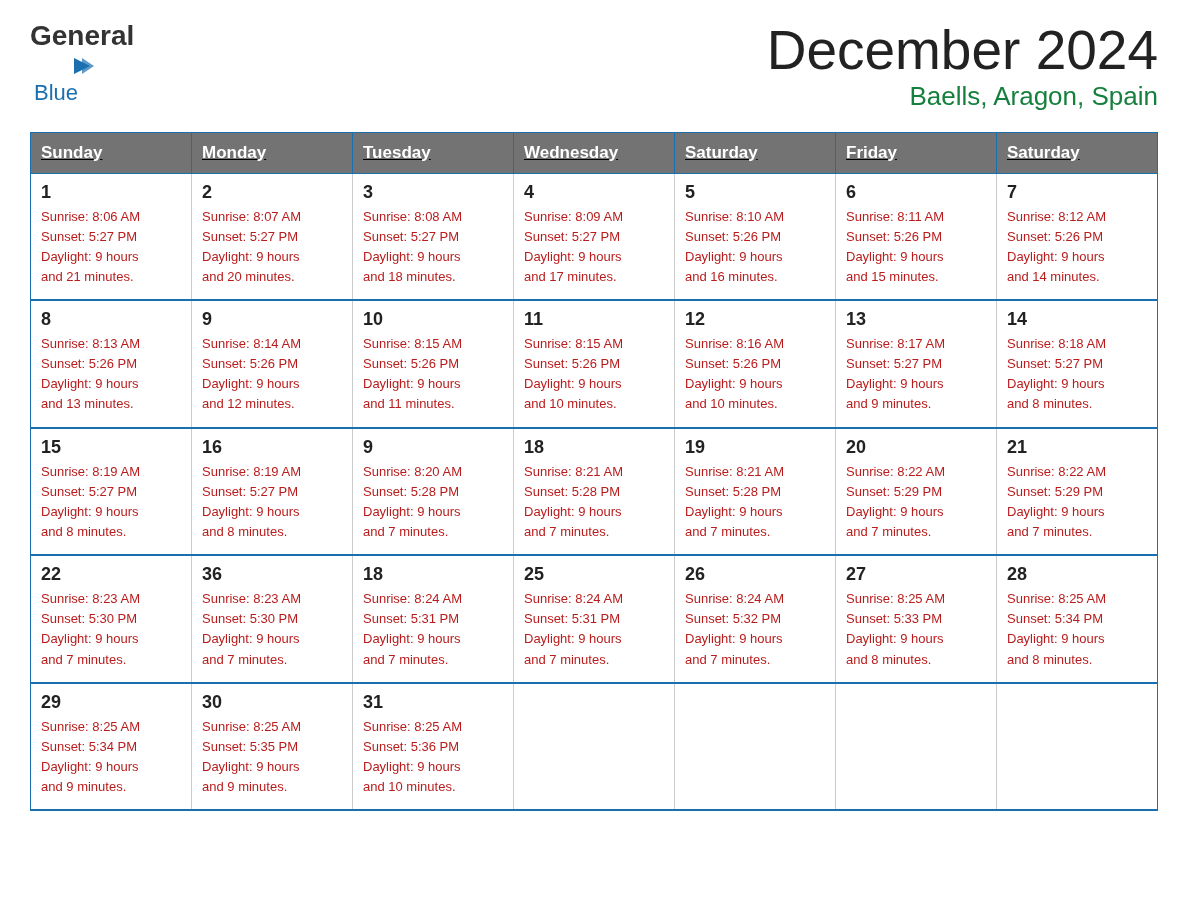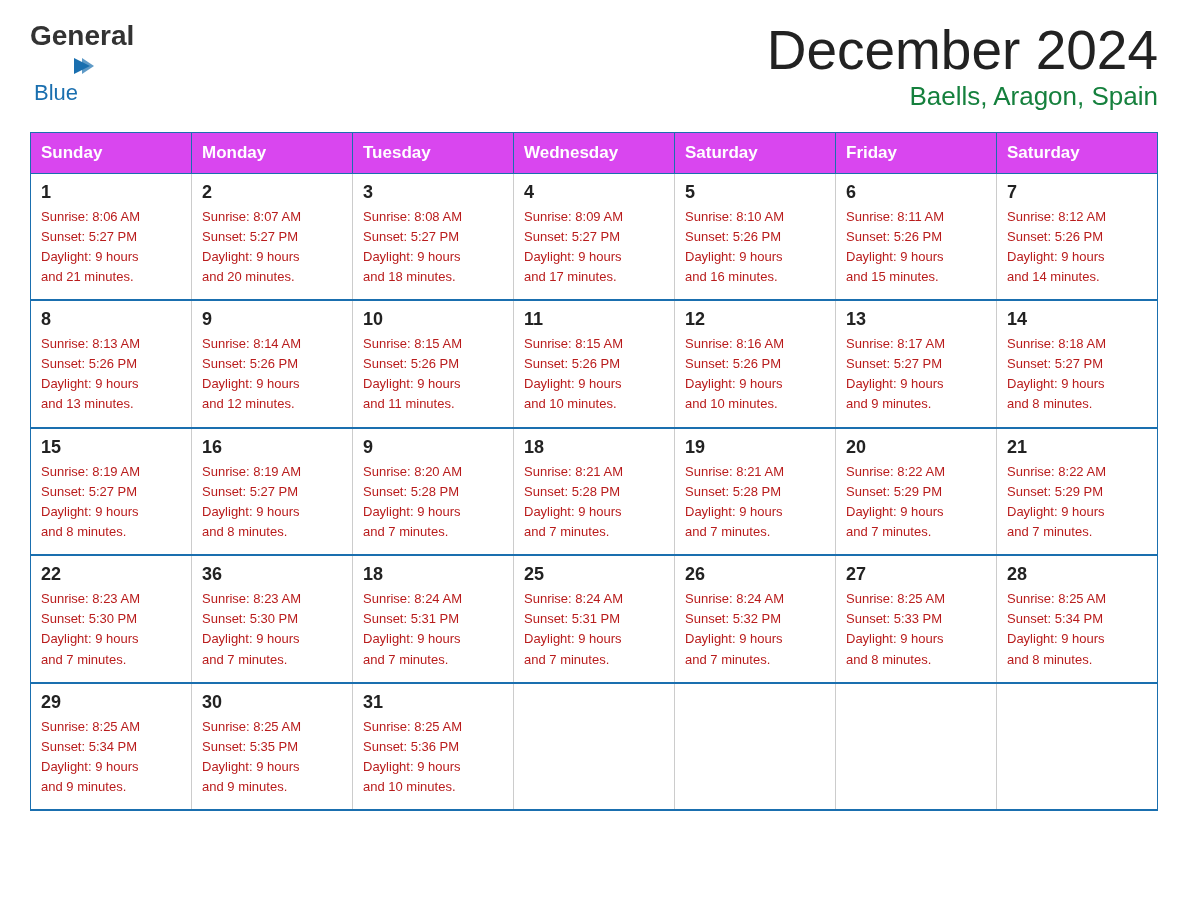--- a/index.html
+++ b/index.html
@@ -53,21 +53,22 @@
     .subtitle {
       font-size: 26px;
       color: #15803d;
     }
     .calendar {
       width: 100%;
       border-collapse: collapse;
       border: 1px solid #1a6faf;
     }
     .calendar thead tr {
-      background-color: #d946ef;
+      background-color: #737373;
+      text-decoration: underline;
     }
     .calendar thead th {
       color: #fff;
       font-size: 17px;
       font-weight: 600;
       padding: 10px 10px;
       text-align: left;
       border: 1px solid #1a6faf;
     }
     .calendar tbody tr {

